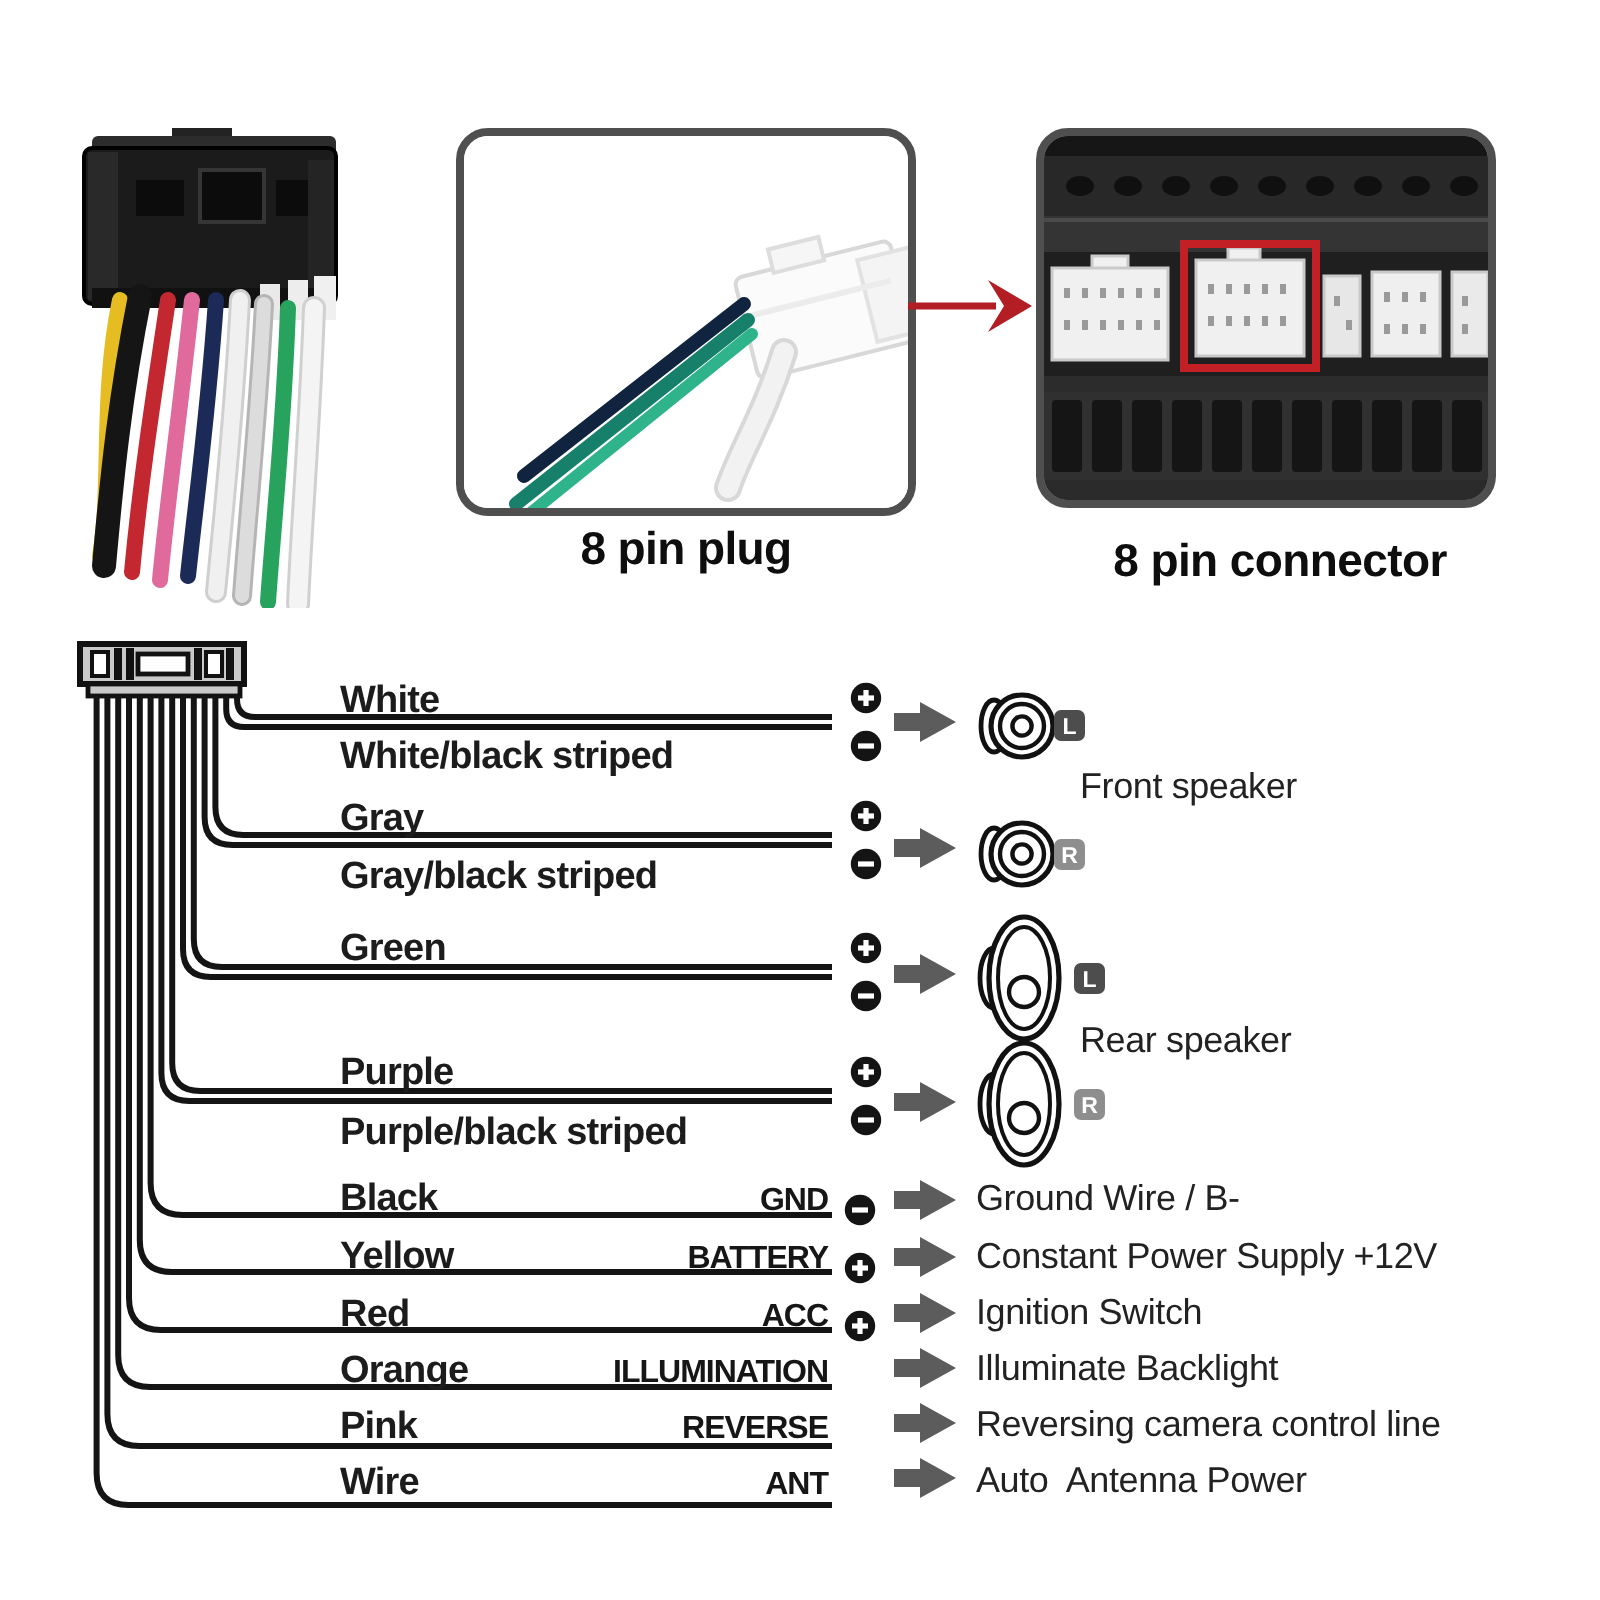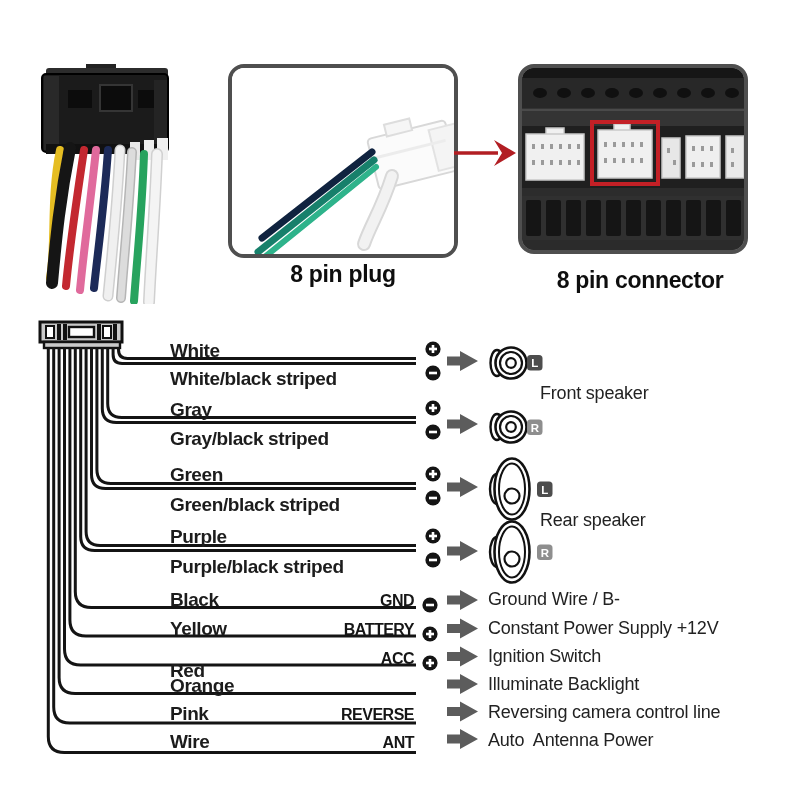--- a/index.html
+++ b/index.html
@@ -250,34 +250,34 @@
       <rect x="537" y="544.5" width="15.5" height="15.5" rx="3.5" fill="#8e8e8e"></rect>
       <text x="544.8" y="556.5">R</text>
     </g>
   </svg>
 
   <div class="wlabel" style="left:170px;top:340px;">White</div>
   <div class="wlabel" style="left:170px;top:368px;">White/black striped</div>
   <div class="wlabel" style="left:170px;top:399px;">Gray</div>
   <div class="wlabel" style="left:170px;top:428px;">Gray/black striped</div>
   <div class="wlabel" style="left:170px;top:464px;">Green</div>
-  <div class="wlabel" style="left:170px;top:494px;">Green/black striped</div>
   <div class="wlabel" style="left:170px;top:526px;">Purple</div>
   <div class="wlabel" style="left:170px;top:556px;">Purple/black striped</div>
 
   <div class="wlabel" style="left:170px;top:589px;">Black</div>
   <div class="wlabel" style="left:170px;top:618px;">Yellow</div>
-  <div class="wlabel" style="left:170px;top:647px;margin-top:13px;">Red</div>
+  <div class="wlabel" style="left:170px;top:647px;">Red</div>
   <div class="wlabel" style="left:170px;top:675px;">Orange</div>
   <div class="wlabel" style="left:170px;top:703px;">Pink</div>
   <div class="wlabel" style="left:170px;top:731px;">Wire</div>
 
   <div class="term" style="top:591px;">GND</div>
   <div class="term" style="top:649px;">ACC</div>
   <div class="term" style="top:620px;">BATTERY</div>
+  <div class="term" style="top:677px;">ILLUMINATION</div>
   <div class="term" style="top:733px;">ANT</div>
   <div class="term" style="top:705px;">REVERSE</div>
 
   <div class="grouplabel" style="top:383px;">Front speaker</div>
   <div class="grouplabel" style="top:510px;">Rear speaker</div>
 
   <div class="desc" style="top:589px;">Ground Wire / B-</div>
   <div class="desc" style="top:618px;">Constant Power Supply +12V</div>
   <div class="desc" style="top:646px;">Ignition Switch</div>
   <div class="desc" style="top:674px;">Illuminate Backlight</div>

